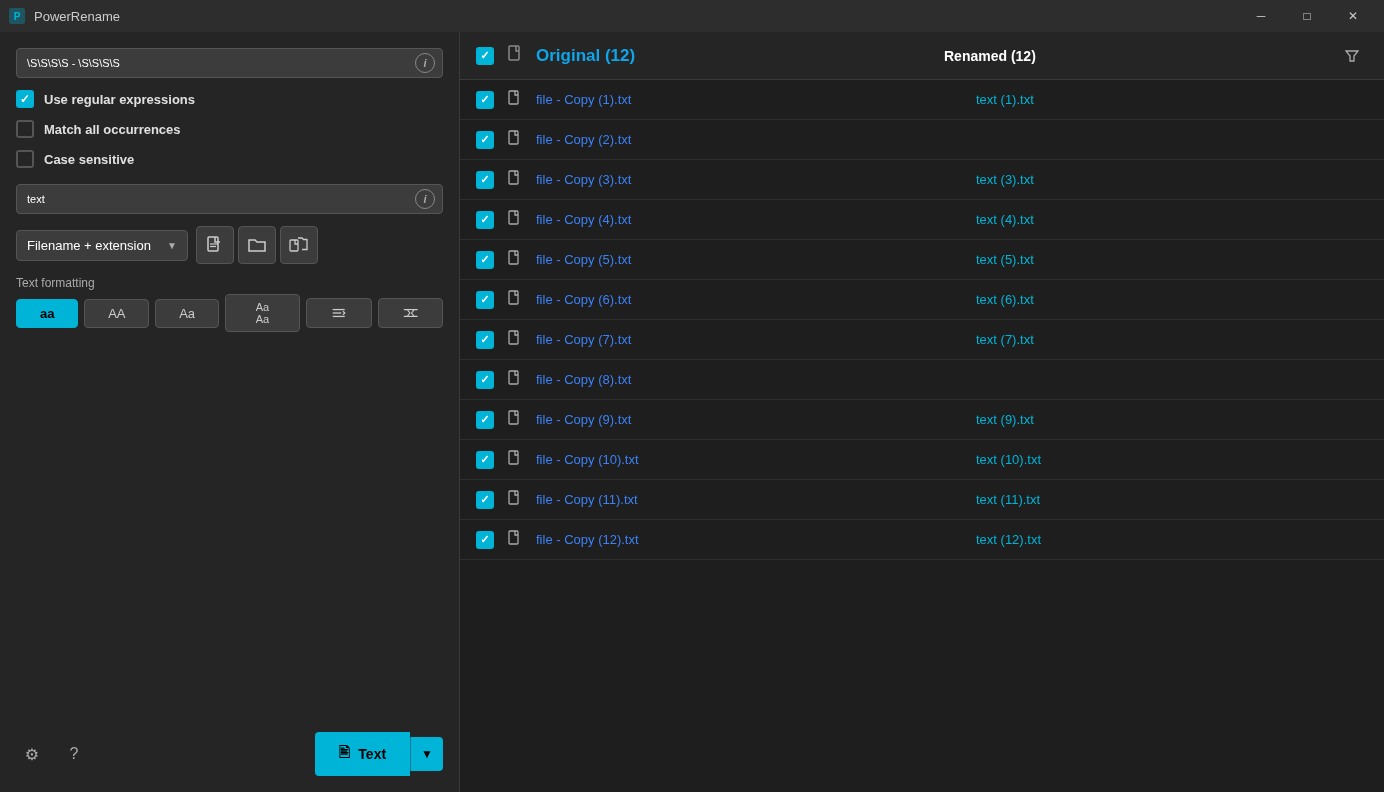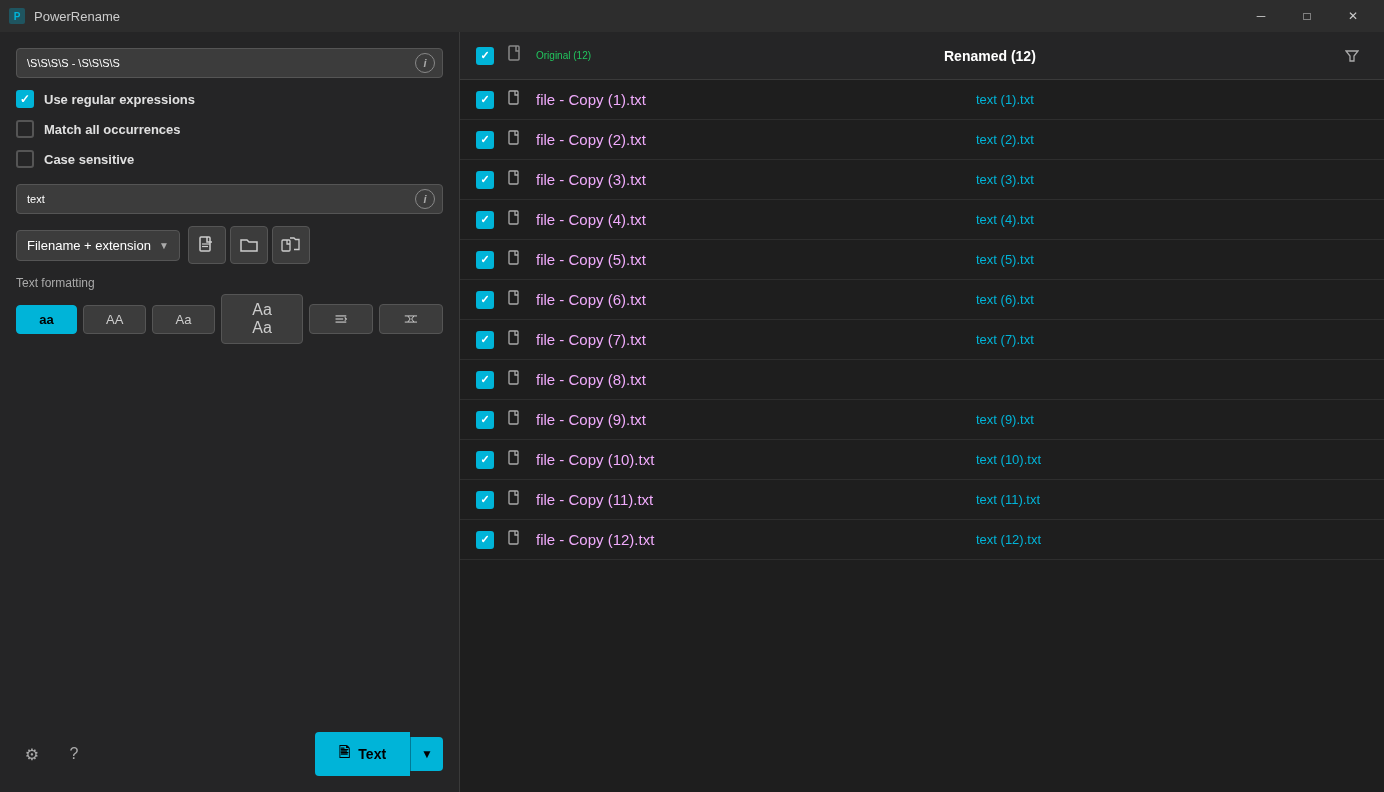--- a/index.html
+++ b/index.html
@@ -168,21 +168,21 @@
     .dropdown-select {
       background: #3c3c3c;
       border: 1px solid #555;
       border-radius: 4px;
       color: #ffffff;
       font-size: 13px;
       padding: 7px 10px;
       cursor: pointer;
       display: flex;
       align-items: center;
-      gap: 8px;
+      gap: 16px;
       min-width: 140px;
     }
     .dropdown-arrow {
       color: #aaa;
       font-size: 10px;
     }
     .icon-btn-group {
       display: flex;
       gap: 4px;
     }
@@ -309,23 +309,23 @@
       align-items: center;
     }
     .header-file-icon {
       width: 28px;
       flex-shrink: 0;
       color: #888;
       font-size: 14px;
     }
     .header-original {
       flex: 1;
-      font-weight: 400;
-      font-size: 10px;
-      color: #22c55e;
+      font-weight: 700;
+      font-size: 17px;
+      color: #0ea5e9;
     }
     .header-renamed {
       width: 400px;
       font-weight: 600;
       font-size: 14px;
       color: #ffffff;
       padding-left: 8px;
     }
     .header-filter {
       width: 32px;
@@ -355,22 +355,22 @@
       align-items: center;
     }
     .row-file-icon {
       width: 28px;
       flex-shrink: 0;
       color: #aaa;
       font-size: 14px;
     }
     .row-original {
       flex: 1;
-      font-size: 15px;
-      color: #f0abfc;
+      font-size: 13px;
+      color: #3b82f6;
     }
     .row-renamed {
       width: 400px;
       font-size: 13px;
       color: #00b4d8;
       padding-left: 8px;
     }
 
     .checkbox-sq {
       width: 18px;
@@ -476,21 +476,21 @@
         </div>
       </div>
     </div>
 
     <div>
       <div class="format-label">Text formatting</div>
       <div class="format-btns">
         <button class="fmt-btn active">aa</button>
         <button class="fmt-btn">AA</button>
         <button class="fmt-btn">Aa</button>
-        <button class="fmt-btn" style="font-size:16px;">Aa Aa</button>
+        <button class="fmt-btn" style="font-size:11px;">Aa Aa</button>
         <button class="fmt-btn" style="font-size:16px;">
 
           <svg width="18" height="16" viewBox="0 0 18 16" fill="none">
             <line x1="2" y1="4" x2="16" y2="4" stroke="#ccc" stroke-width="1.5"></line>
             <line x1="2" y1="8" x2="12" y2="8" stroke="#ccc" stroke-width="1.5"></line>
             <line x1="2" y1="12" x2="16" y2="12" stroke="#ccc" stroke-width="1.5"></line>
             <polyline points="14,6 16,8 14,10" stroke="#ccc" stroke-width="1.5" fill="none"></polyline>
           </svg>
         </button>
         <button class="fmt-btn">
@@ -558,21 +558,20 @@
     <div class="row-checkbox">
       <div class="checkbox-sq"></div>
     </div>
     <div class="row-file-icon">
       <svg width="14" height="16" viewBox="0 0 14 16" fill="none">
         <rect x="1" y="1" width="9" height="13" rx="1" stroke="#aaa" stroke-width="1.3" fill="none"></rect>
         <polyline points="7,1 7,5 10,5" stroke="#aaa" stroke-width="1.3" fill="none"></polyline>
       </svg>
     </div>
     <div class="row-original">file - Copy (2).txt</div>
-    <div class="row-renamed">text (2).txt</div>
   </div>
         <div class="table-row">
     <div class="row-checkbox">
       <div class="checkbox-sq"></div>
     </div>
     <div class="row-file-icon">
       <svg width="14" height="16" viewBox="0 0 14 16" fill="none">
         <rect x="1" y="1" width="9" height="13" rx="1" stroke="#aaa" stroke-width="1.3" fill="none"></rect>
         <polyline points="7,1 7,5 10,5" stroke="#aaa" stroke-width="1.3" fill="none"></polyline>
       </svg>

